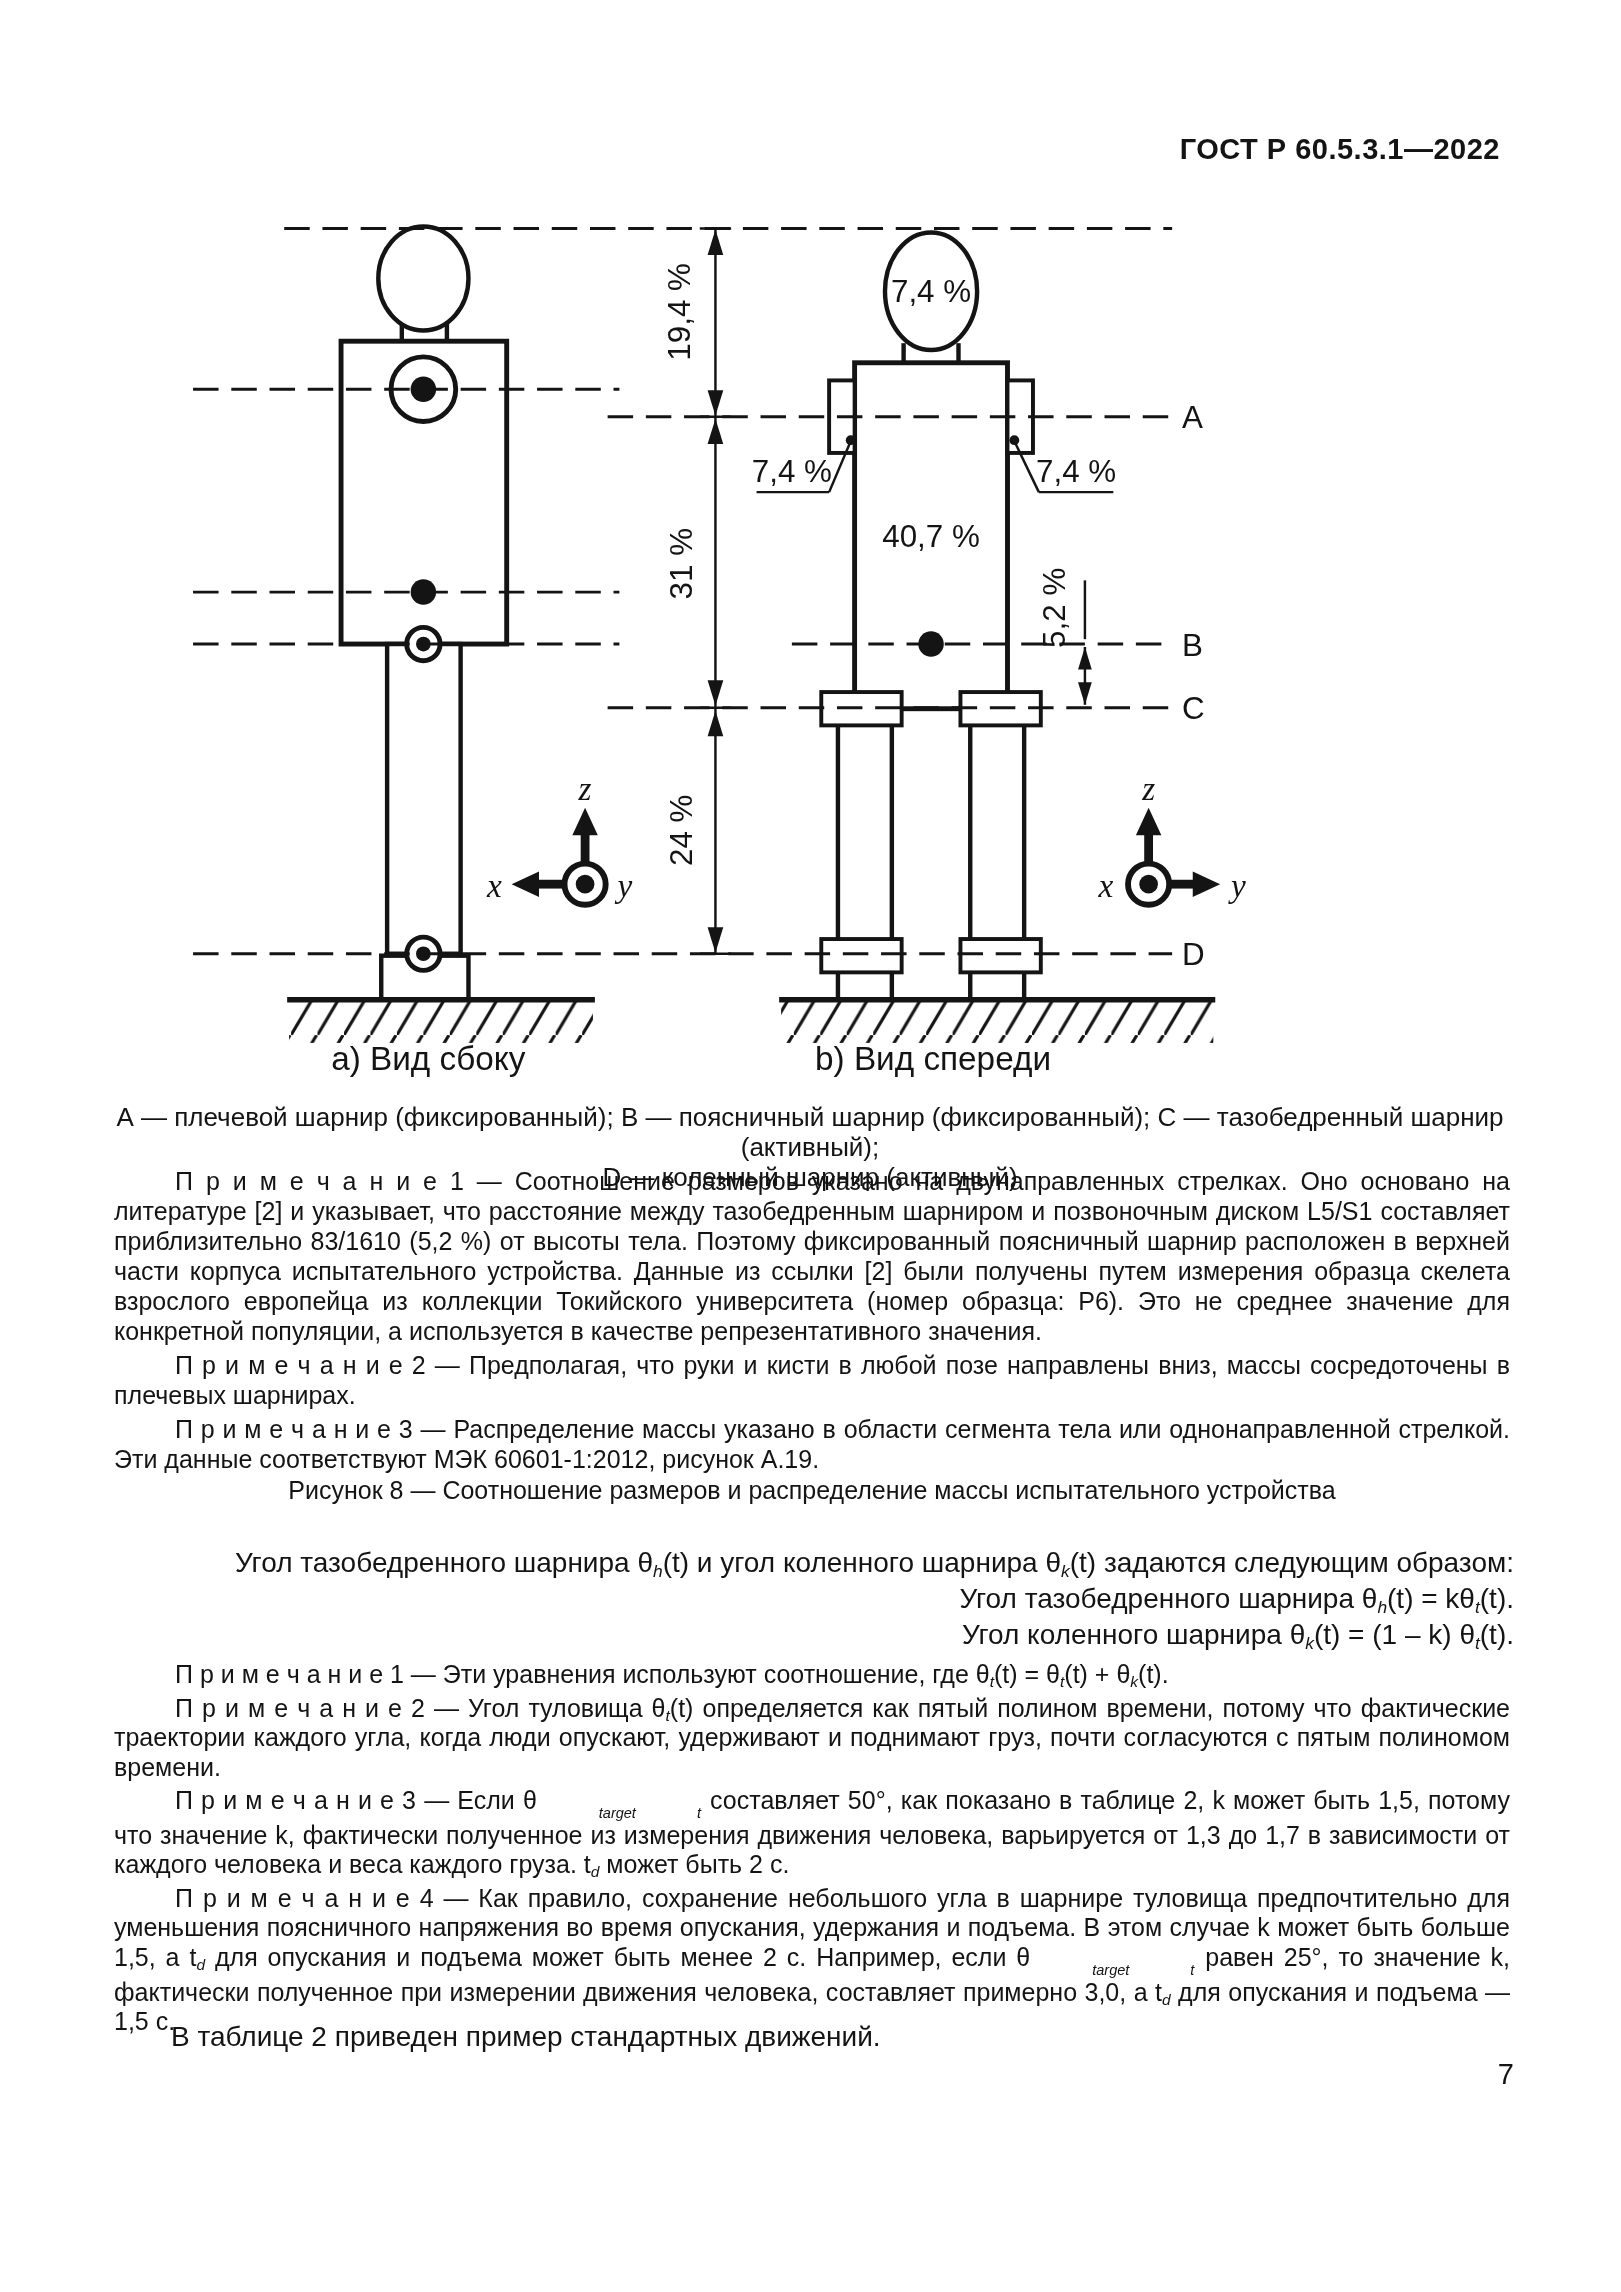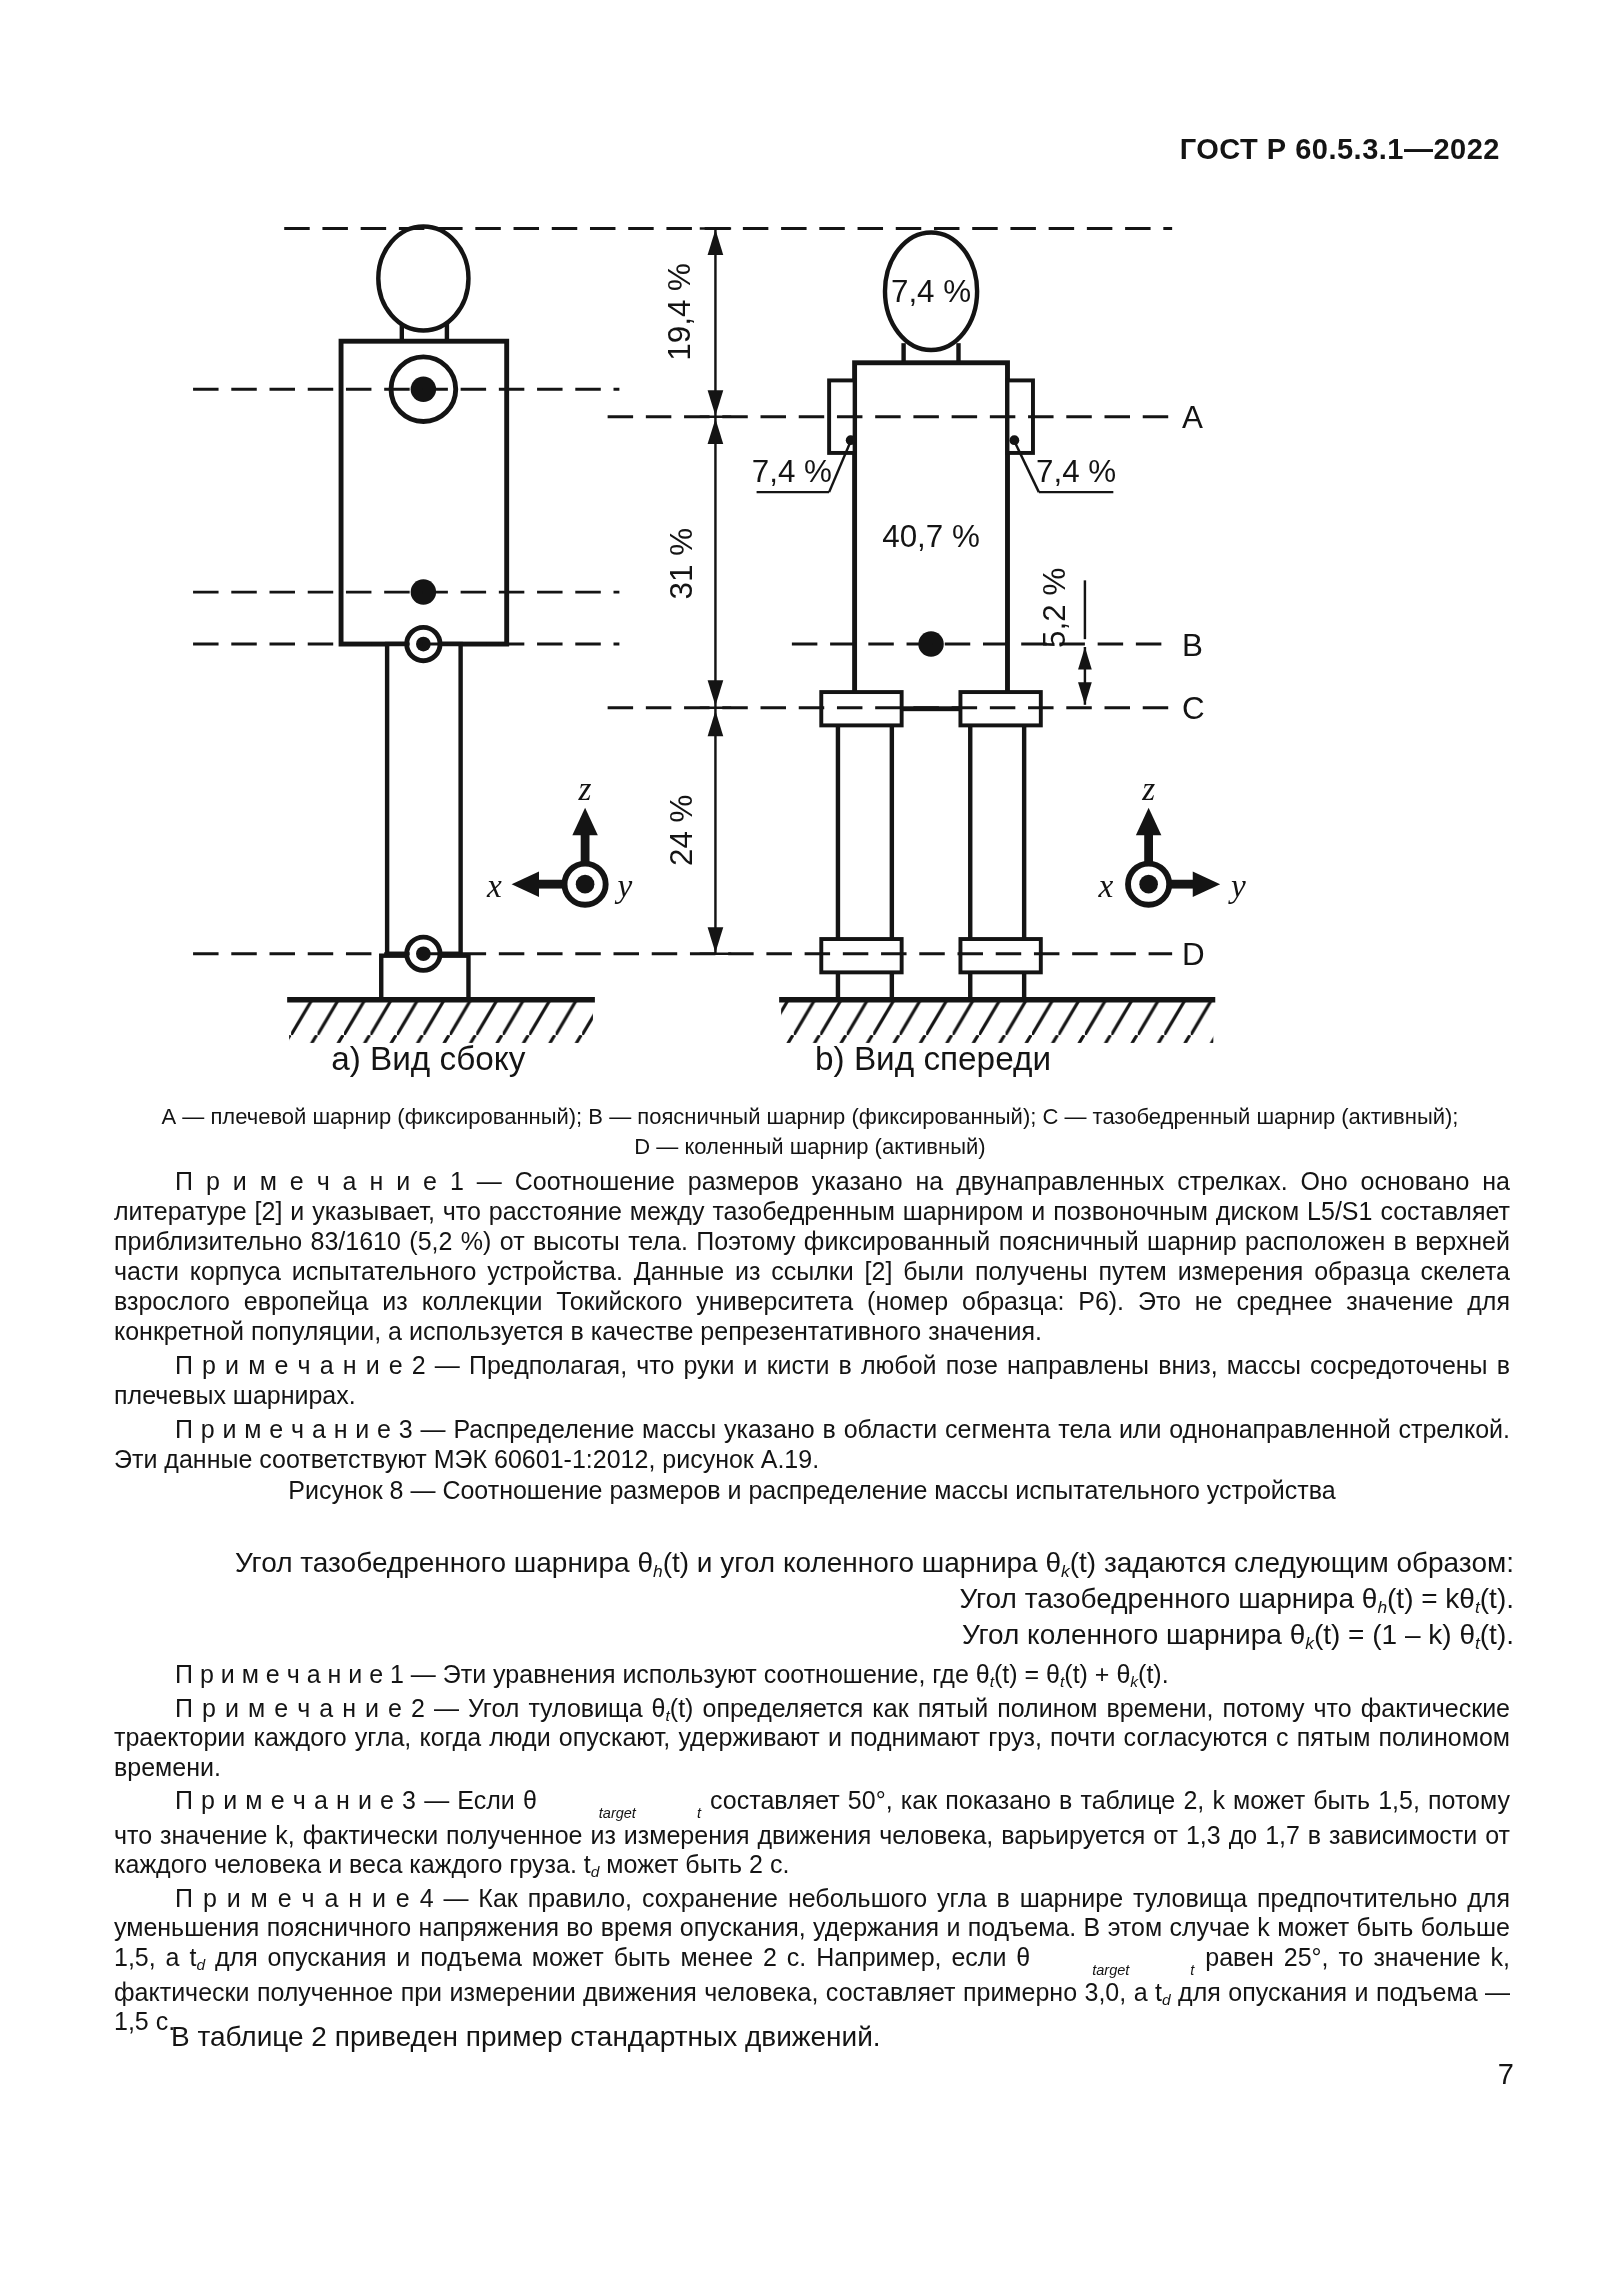--- a/index.html
+++ b/index.html
@@ -10,21 +10,21 @@
     overflow:hidden;
   }
   .abs{position:absolute;}
   .doc-header{
     top:133px;left:96px;width:1404px;text-align:right;
     font-size:29px;font-weight:bold;letter-spacing:0.5px;
   }
   .fig-svg{top:0;left:0;}
   .legend{
     top:1102px;left:80px;width:1460px;text-align:center;
-    font-size:22px;line-height:30px;
+    font-size:26px;line-height:30px;
   }
   .notes1{
     top:1162px;left:110px;width:1404px;
     font-size:25px;line-height:30px;text-align:justify;
   }
   .notes1 p,.notes2 p{margin:4px;text-indent:61px;}
   .fig-title{
     top:1476px;left:110px;width:1404px;text-align:center;font-size:25px;
   }
   .eq-block{

